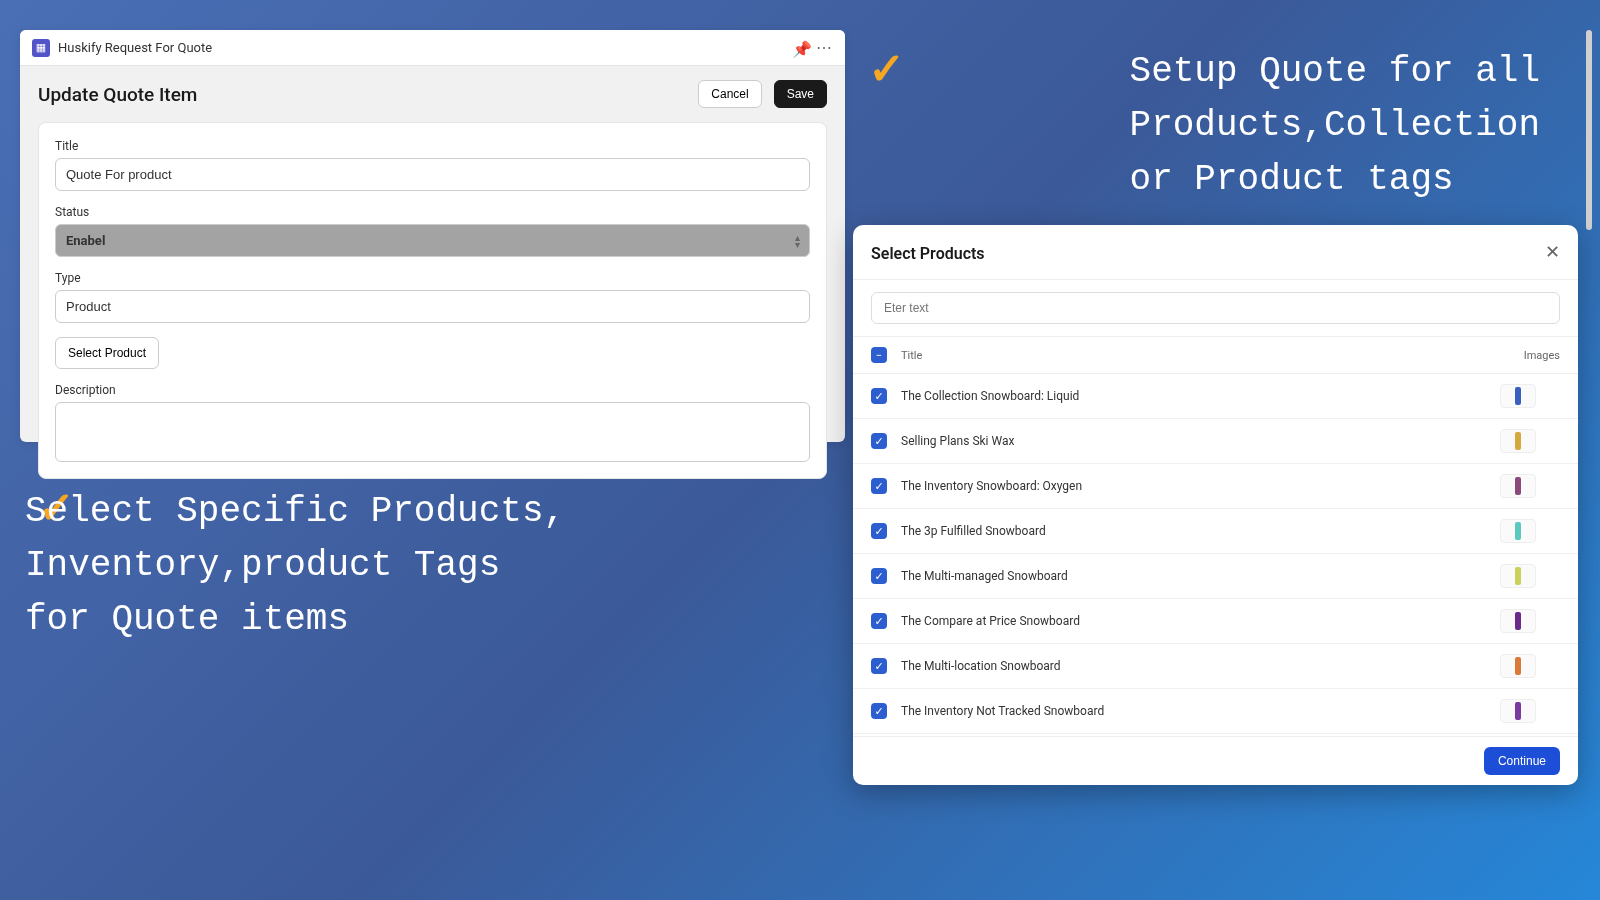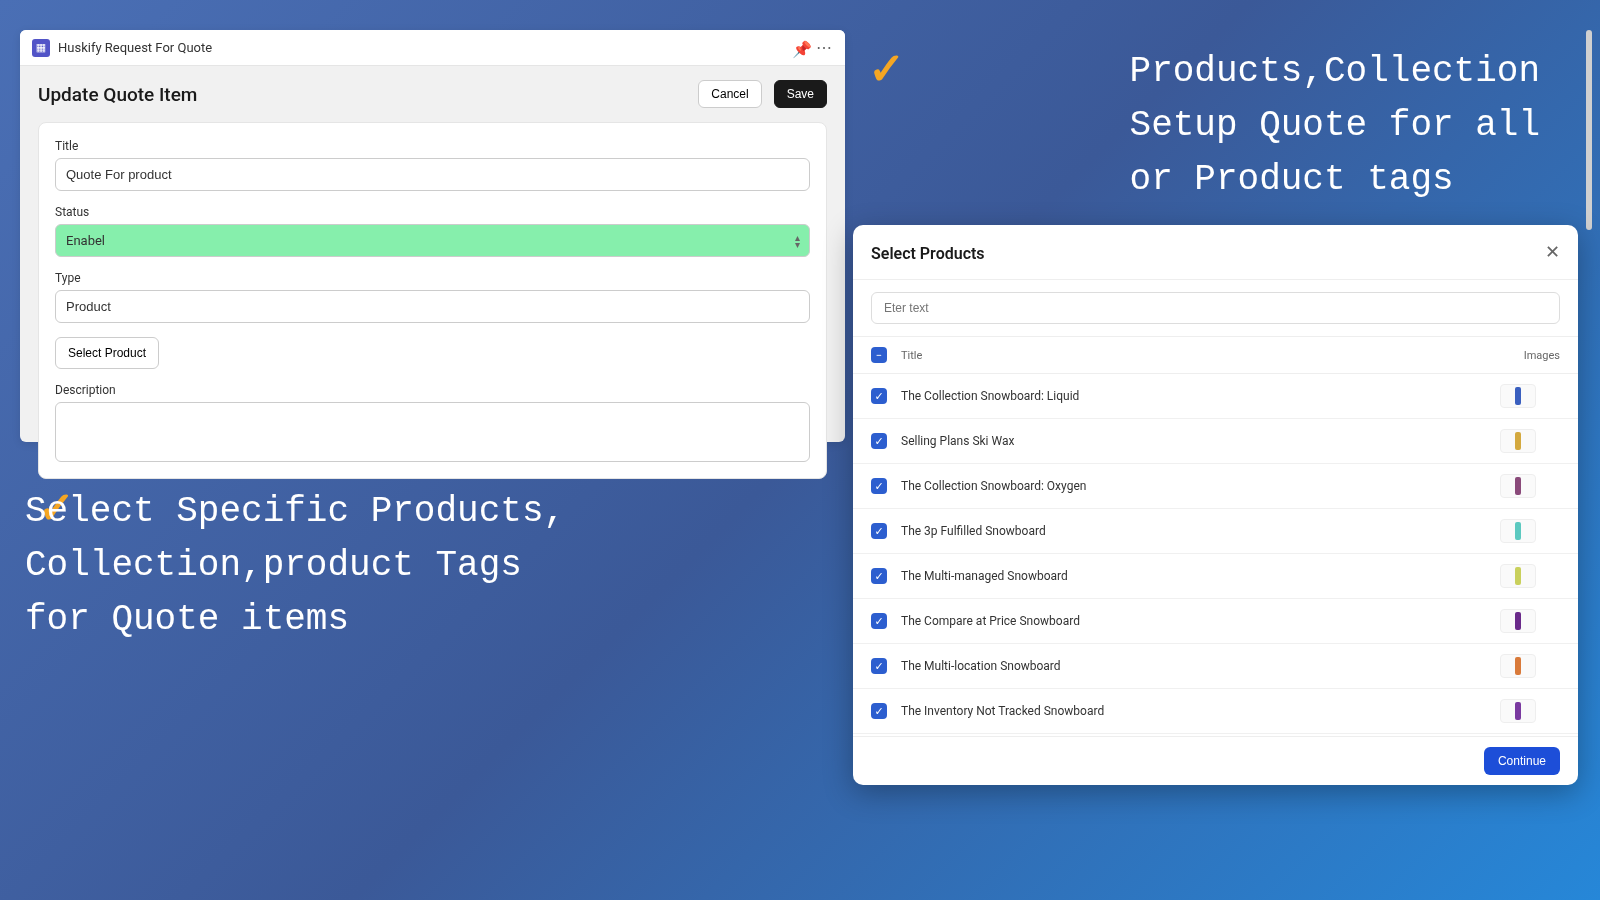--- a/index.html
+++ b/index.html
@@ -70,22 +70,23 @@
   font-size: 13px;
   color: #333;
 }
 .form-select {
   width: 100%;
   padding: 8px 10px;
   border: 1px solid #ccc;
   border-radius: 6px;
   font-size: 13px;
   color: #333;
-  background: #86efac;
+  background: #a3a3a3;
   position: relative;
+  font-weight: bold;
 }
 .select-wrap { position: relative; }
 .select-arrows {
   position: absolute;
   right: 10px;
   top: 50%;
   transform: translateY(-50%);
   font-size: 10px;
   color: #666;
   line-height: 7px;
@@ -260,29 +261,29 @@
     </div>
     <div class="form-group" style="margin-bottom:0;">
       <label class="form-label">Description</label>
       <div class="textarea"></div>
     </div>
   </div>
 </div>
 
 <span class="check-icon check-1">✓</span>
 <div class="callout callout-1">
+  <div>Setup Quote for all</div>
   <div>Products,Collection</div>
-  <div>Setup Quote for all</div>
   <div>or Product tags</div>
 </div>
 
 <span class="check-icon check-2">✓</span>
 <div class="callout callout-2">
   <div>Select Specific Products,</div>
-  <div>Collection,product Tags</div>
+  <div>Inventory,product Tags</div>
   <div>for Quote items</div>
 </div>
 
 <div class="modal">
   <div class="modal-header">
     <div class="modal-title">Select Products</div>
     <button class="close-btn">✕</button>
   </div>
   <div class="modal-search">
     <input placeholder="Eter text" style="">
@@ -306,21 +307,21 @@
         <div class="col-check"><span class="checkbox checked">✓</span></div>
         <div class="col-title">Selling Plans Ski Wax</div>
         <div class="col-images">
           <div class="thumb">
             <span style="display:inline-block;width:6px;height:18px;background:#d4a93f;border-radius:2px;"></span>
           </div>
         </div>
       </div>
       <div class="product-row">
         <div class="col-check"><span class="checkbox checked">✓</span></div>
-        <div class="col-title">The Collection Snowboard: Oxygen</div>
+        <div class="col-title">The Inventory Snowboard: Oxygen</div>
         <div class="col-images">
           <div class="thumb">
             <span style="display:inline-block;width:6px;height:18px;background:#8a4a7a;border-radius:2px;"></span>
           </div>
         </div>
       </div>
       <div class="product-row">
         <div class="col-check"><span class="checkbox checked">✓</span></div>
         <div class="col-title">The 3p Fulfilled Snowboard</div>
         <div class="col-images">

